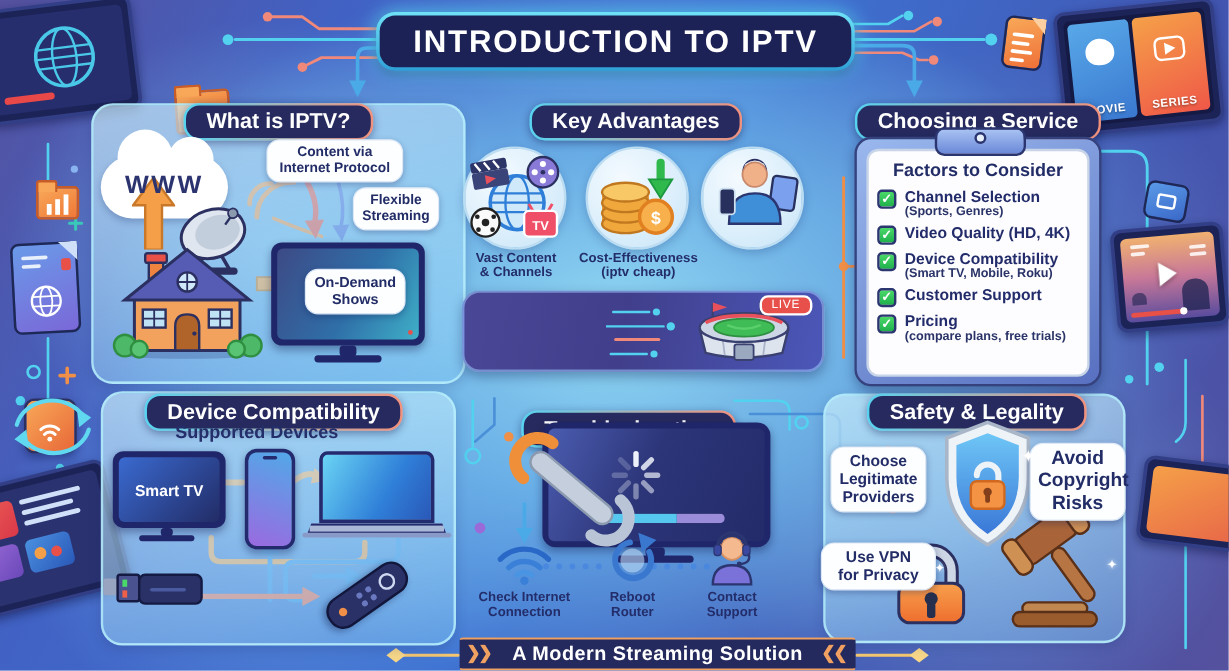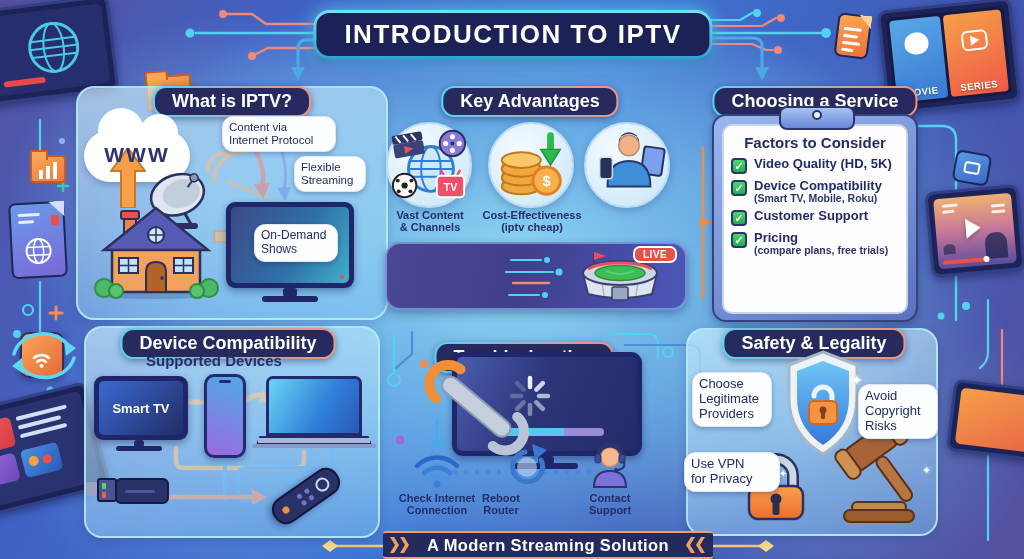--- a/index.html
+++ b/index.html
@@ -22,21 +22,21 @@
   #title-pill{position:absolute;left:513px;top:10px;transform:translateX(-50%);
     padding:3px;border-radius:16px;background:linear-gradient(180deg,#6fe2f8,#2fa0d6);
     box-shadow:0 0 16px rgba(90,220,250,.85),0 3px 8px rgba(15,20,70,.5)}
   #title-pill>span{display:block;background:#1d2256;border-radius:13px;padding:6px 28px;
     color:#fff;font-weight:bold;font-size:26px;letter-spacing:1.5px;white-space:nowrap}
   .hdr{position:absolute;transform:translateX(-50%);padding:2px;border-radius:13px;
     background:linear-gradient(90deg,#56d3f0,#f2917c);box-shadow:0 2px 7px rgba(15,25,80,.45)}
   .hdr>span{display:block;background:#262a5e;border-radius:11px;padding:3px 17px;
     color:#fff;font-weight:bold;font-size:18px;white-space:nowrap}
   .bubble{position:absolute;background:#fdfeff;border-radius:11px;padding:4px 6px;
-    color:#222c66;font-weight:normal;font-size:11.5px;line-height:1.15;text-align:left;
+    color:#222c66;font-weight:bold;font-size:11.5px;line-height:1.15;text-align:center;
     box-shadow:0 2px 5px rgba(20,30,90,.3);border:1px solid #dce8f5}
   .cloud{position:absolute;left:84px;top:130px;width:106px;height:52px;background:#fff;
     border-radius:28px;box-shadow:0 3px 6px rgba(20,30,90,.25)}
   .cloud::before{content:"";position:absolute;left:14px;top:-22px;width:46px;height:46px;background:#fff;border-radius:50%}
   .cloud::after{content:"";position:absolute;right:12px;top:-16px;width:38px;height:38px;background:#fff;border-radius:50%}
   .cloud>span{position:relative;z-index:2;display:block;text-align:center;line-height:50px;
     color:#2c3470;font-weight:bold;font-size:21px;letter-spacing:2px}
   .tvframe{position:absolute;background:#20266a;border-radius:9px;padding:5px;box-shadow:0 3px 7px rgba(15,20,70,.4)}
   .tvscreen{width:100%;height:100%;border-radius:5px;position:relative;overflow:hidden}
   .tvbar{position:absolute;background:#20266a;border-radius:3px}
@@ -58,21 +58,21 @@
     color:#222c66;font-weight:bold;font-size:15px}
   #factors{position:absolute;left:731px;top:157px;width:174px}
   .factor-row{display:flex;align-items:flex-start;margin-bottom:5px}
   .check{width:16px;height:16px;border-radius:4px;flex:0 0 auto;margin-right:7px;margin-top:1px;
     background:linear-gradient(180deg,#4ad868,#1fb04c);border:2px solid #2b3570;
     color:#fff;font-size:11px;font-weight:bold;line-height:12px;text-align:center}
   .check::after{content:"\2713"}
   .factor-label{color:#232c6a;font-weight:bold;font-size:13px;line-height:1.05}
   .factor-sub{color:#2b3468;font-weight:bold;font-size:10.5px;line-height:1.1}
   .live-badge{position:absolute;left:633px;top:246px;background:#e8504c;border:2px solid #fff;
-    border-radius:7px;color:#fff;font-weight:bold;font-size:10px;padding:1px 8px;letter-spacing:.5px}
+    border-radius:7px;color:#fff;font-weight:normal;font-size:10px;padding:1px 8px;letter-spacing:.5px}
   .banner{position:absolute;left:385px;top:242px;width:302px;height:68px;border-radius:15px;
     background:linear-gradient(100deg,#4a4796 0%,#413f8c 45%,#4b57b8 100%);
     border:2px solid rgba(150,190,245,.6);box-shadow:0 4px 10px rgba(15,25,80,.35)}
   .banner-text{position:absolute;left:393px;top:251px;width:112px;text-align:center;color:#fff;
     font-weight:bold;font-size:20px;line-height:1.05}
   .ribbon{position:absolute;left:383px;top:531px;width:330px;height:28px;background:#252a5e;
     border-top:2px solid #f0a060;border-bottom:2px solid #f0a060;border-radius:3px;
     display:flex;align-items:center;justify-content:center}
   .ribbon>span{color:#fff;font-weight:bold;font-size:16.5px;letter-spacing:.4px}
   .chev{position:absolute;top:537px;width:9px;height:16px;background:#f0a060;
@@ -474,21 +474,28 @@
   </div>
   <div class="clip-back"></div>
   <div class="clip-front"></div>
   <div class="clip-top"></div>
   <div class="clip-hole"></div>
   <div class="card-title">Factors to Consider</div>
   <div id="factors">
     <div class="factor-row">
       <span class="check"></span>
       <span>
-          <span class="factor-label" style="display:block">Video Quality (HD, 5K)</span>
+          <span class="factor-label" style="display:block">Channel Selection</span>
+      <span class="factor-sub" style="display:block">(Sports, Genres)</span>
+        </span>
+    </div>
+    <div class="factor-row">
+      <span class="check"></span>
+      <span>
+          <span class="factor-label" style="display:block">Video Quality (HD, 4K)</span>
       <span class="factor-sub" style="display:block"></span>
         </span>
     </div>
     <div class="factor-row">
       <span class="check"></span>
       <span>
           <span class="factor-label" style="display:block">Device Compatibility</span>
       <span class="factor-sub" style="display:block">(Smart TV, Mobile, Roku)</span>
         </span>
     </div>
@@ -591,21 +598,21 @@
     <circle cx="23" cy="16" r="9.5" fill="#f5b990" stroke="#d89060" stroke-width="1.5"></circle>
     <path d="M13.5,14 A9.5,9.5 0 0 1 32.5,14 L30,9 Q23,4 16,9 Z" fill="#2b3570"></path>
     <path d="M11,15 A12,12 0 0 1 35,15" stroke="#2b3570" stroke-width="3" fill="none"></path>
     <rect x="8" y="13" width="6" height="9" rx="2.5" fill="#3a48a0" stroke="#2b3570"></rect>
     <rect x="32" y="13" width="6" height="9" rx="2.5" fill="#3a48a0" stroke="#2b3570"></rect>
     <path d="M37,21 Q39,28 30,29" stroke="#2b3570" stroke-width="2" fill="none"></path>
     <circle cx="29" cy="29" r="2" fill="#2b3570"></circle>
   </svg>
   <div class="step-label ml" style="left:389px;top:492px;width:96px">Check Internet
 Connection</div>
-  <div class="step-label ml" style="left:453px;top:492px;width:96px">Reboot
+  <div class="step-label ml" style="left:479px;top:492px;width:96px">Reboot
 Router</div>
   <div class="step-label ml" style="left:562px;top:492px;width:96px">Contact
 Support</div>
 
   <div class="hdr" style="left:814px;top:328px">
     <span>Safety &amp; Legality</span>
   </div>
   <svg class="abs" style="left:783px;top:348px" width="80" height="112" viewBox="0 0 80 112" fill="none">
     <defs>
       <linearGradient id="shg" x1="0" y1="0" x2="0" y2="1">
@@ -639,21 +646,21 @@
       <rect x="22" y="24" width="56" height="26" rx="9" fill="#a86438"></rect>
       <rect x="14" y="21" width="14" height="32" rx="6" fill="#cf9054"></rect>
       <rect x="72" y="21" width="14" height="32" rx="6" fill="#cf9054"></rect>
     </g>
     <rect x="30" y="92" width="54" height="10" rx="5" fill="#c08850" stroke="#5a3018" stroke-width="2"></rect>
     <rect x="22" y="100" width="70" height="12" rx="6" fill="#9a5c2c" stroke="#5a3018" stroke-width="2"></rect>
   </svg>
   <div class="bubble ml" style="left:692px;top:372px;width:80px;font-size:13px">Choose
 Legitimate
 Providers</div>
-  <div class="bubble ml" style="left:858px;top:384px;width:80px;font-size:13px">Avoid
+  <div class="bubble ml" style="left:858px;top:369px;width:80px;font-size:16px">Avoid
 Copyright
 Risks</div>
   <div class="bubble ml" style="left:684px;top:452px;width:96px;font-size:13px">Use VPN
 for Privacy</div>
   <div class="sparkle" style="left:851px;top:372px">✦</div>
   <div class="sparkle" style="left:922px;top:464px;font-size:11px">✦</div>
   <div class="sparkle" style="left:779px;top:468px;font-size:10px">✦</div>
 
   <div class="ribbon">
     <span>A Modern Streaming Solution</span>

